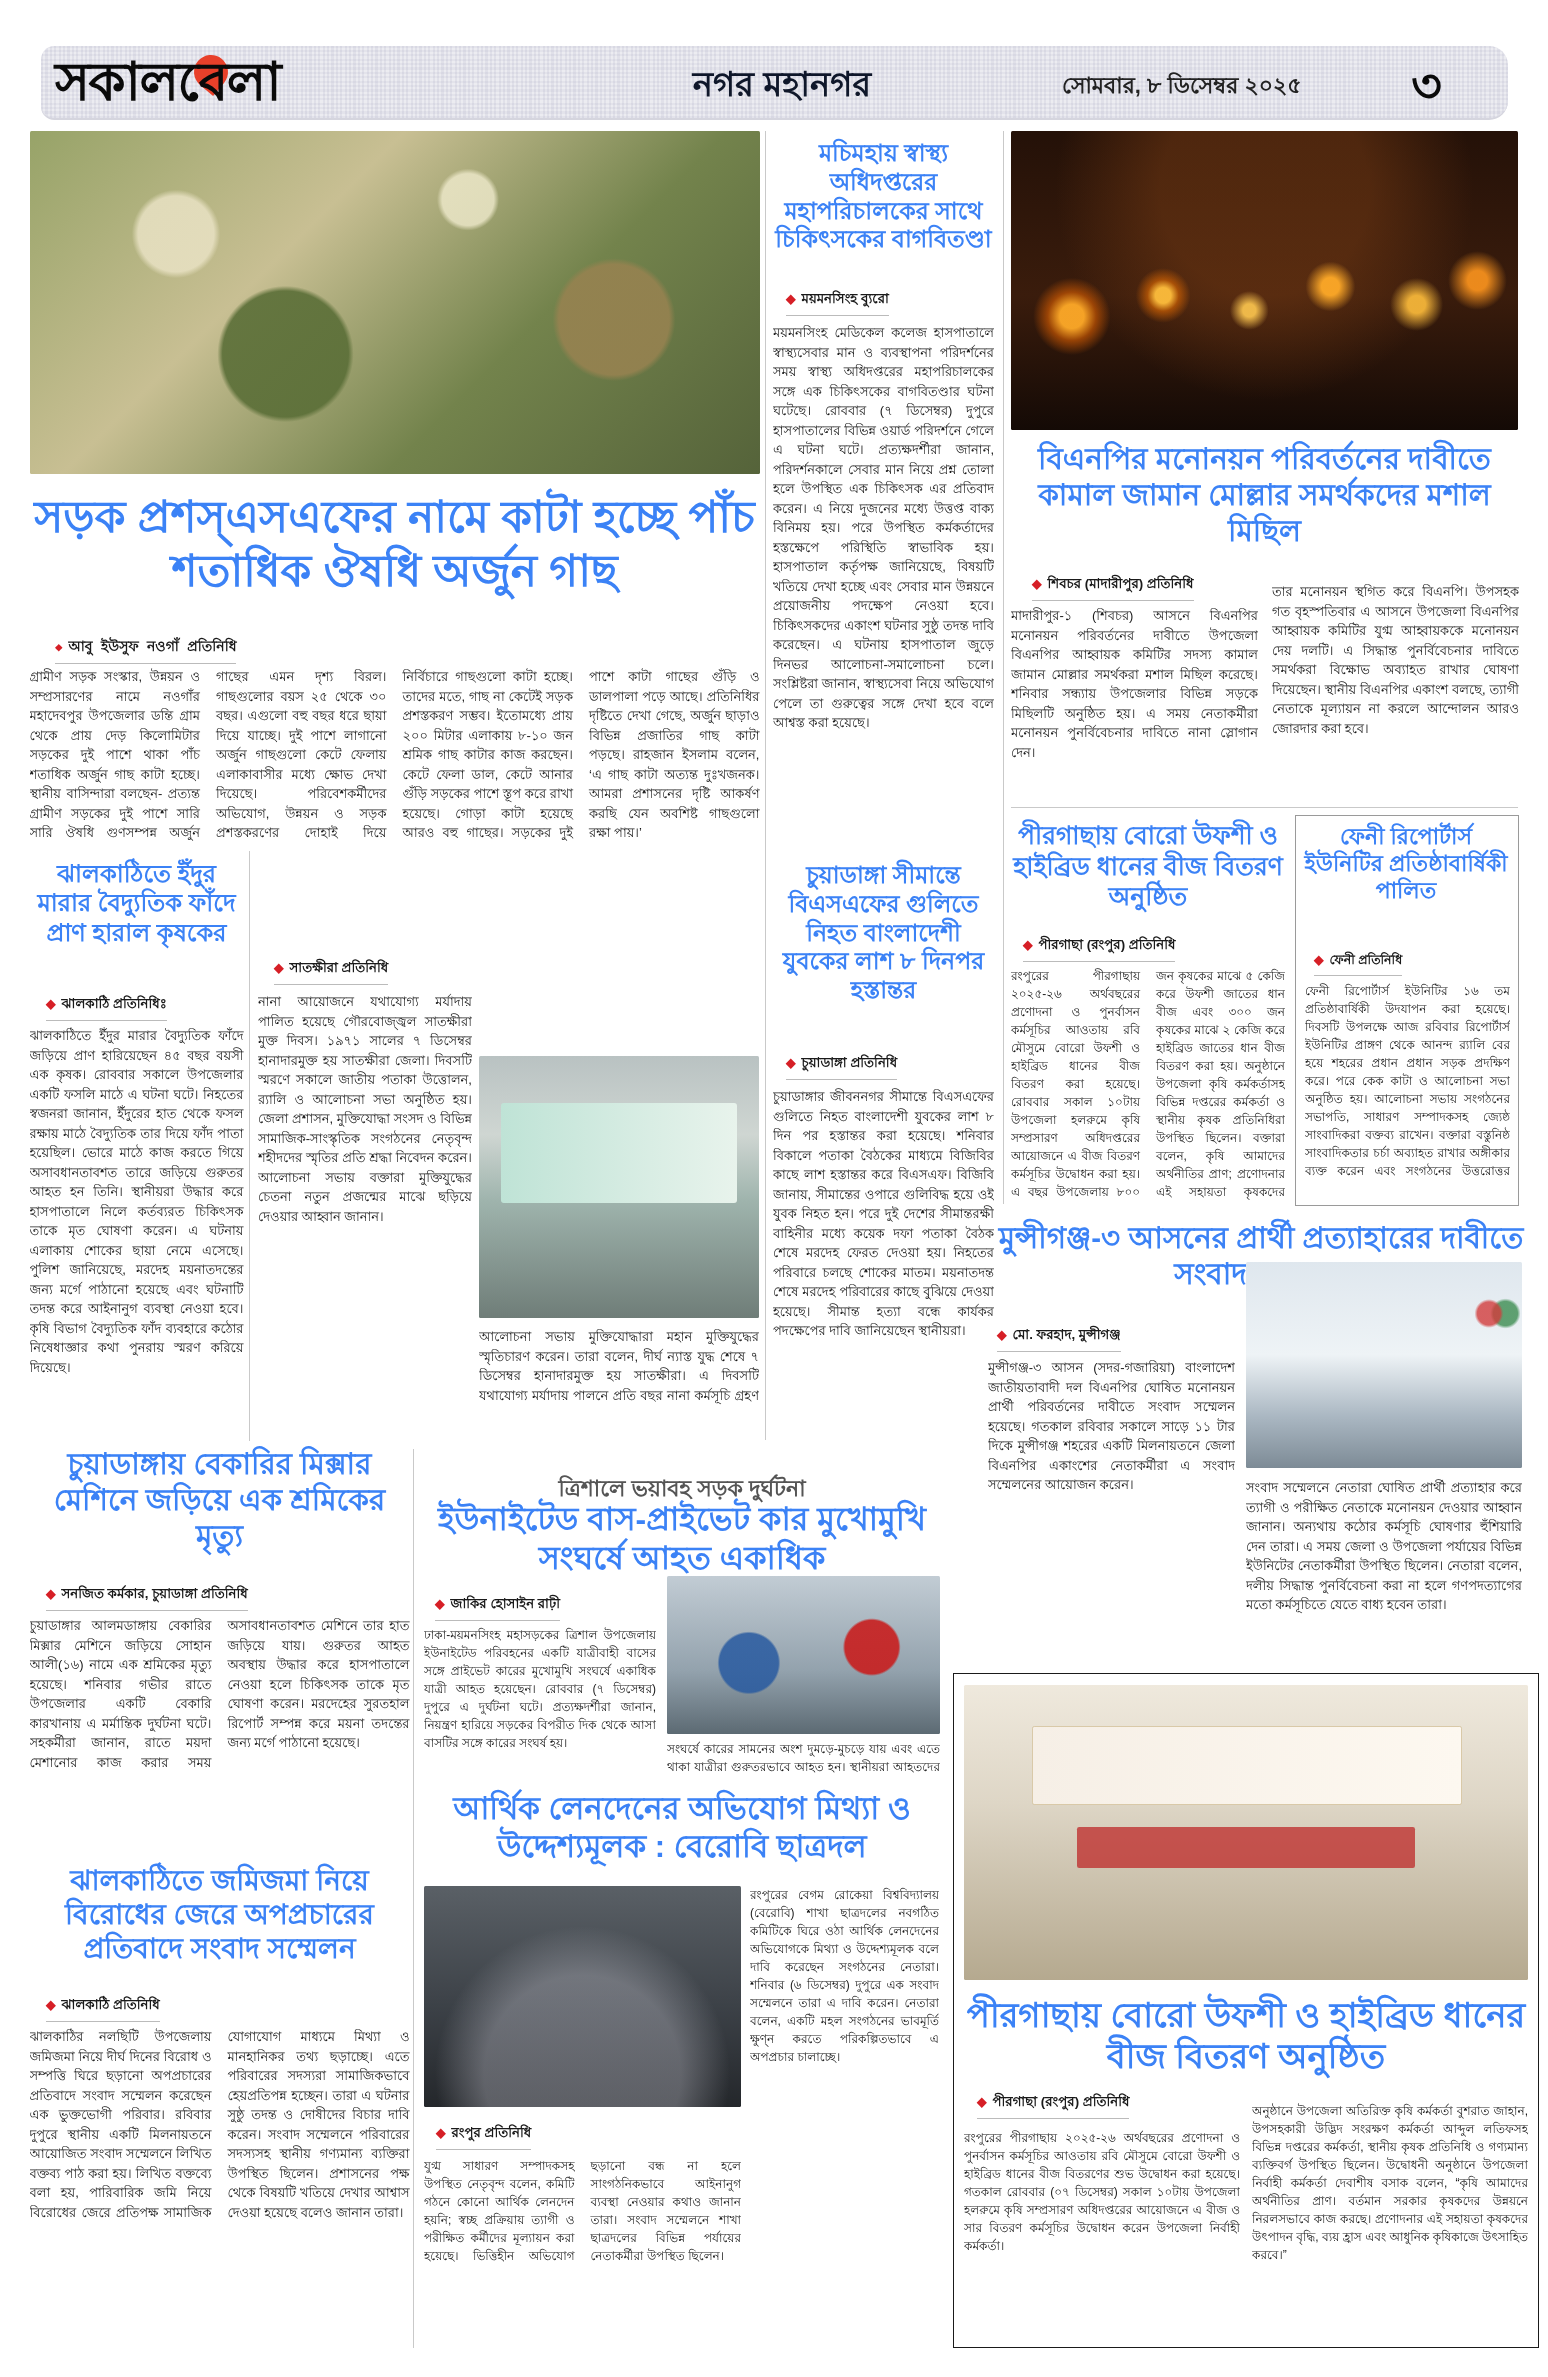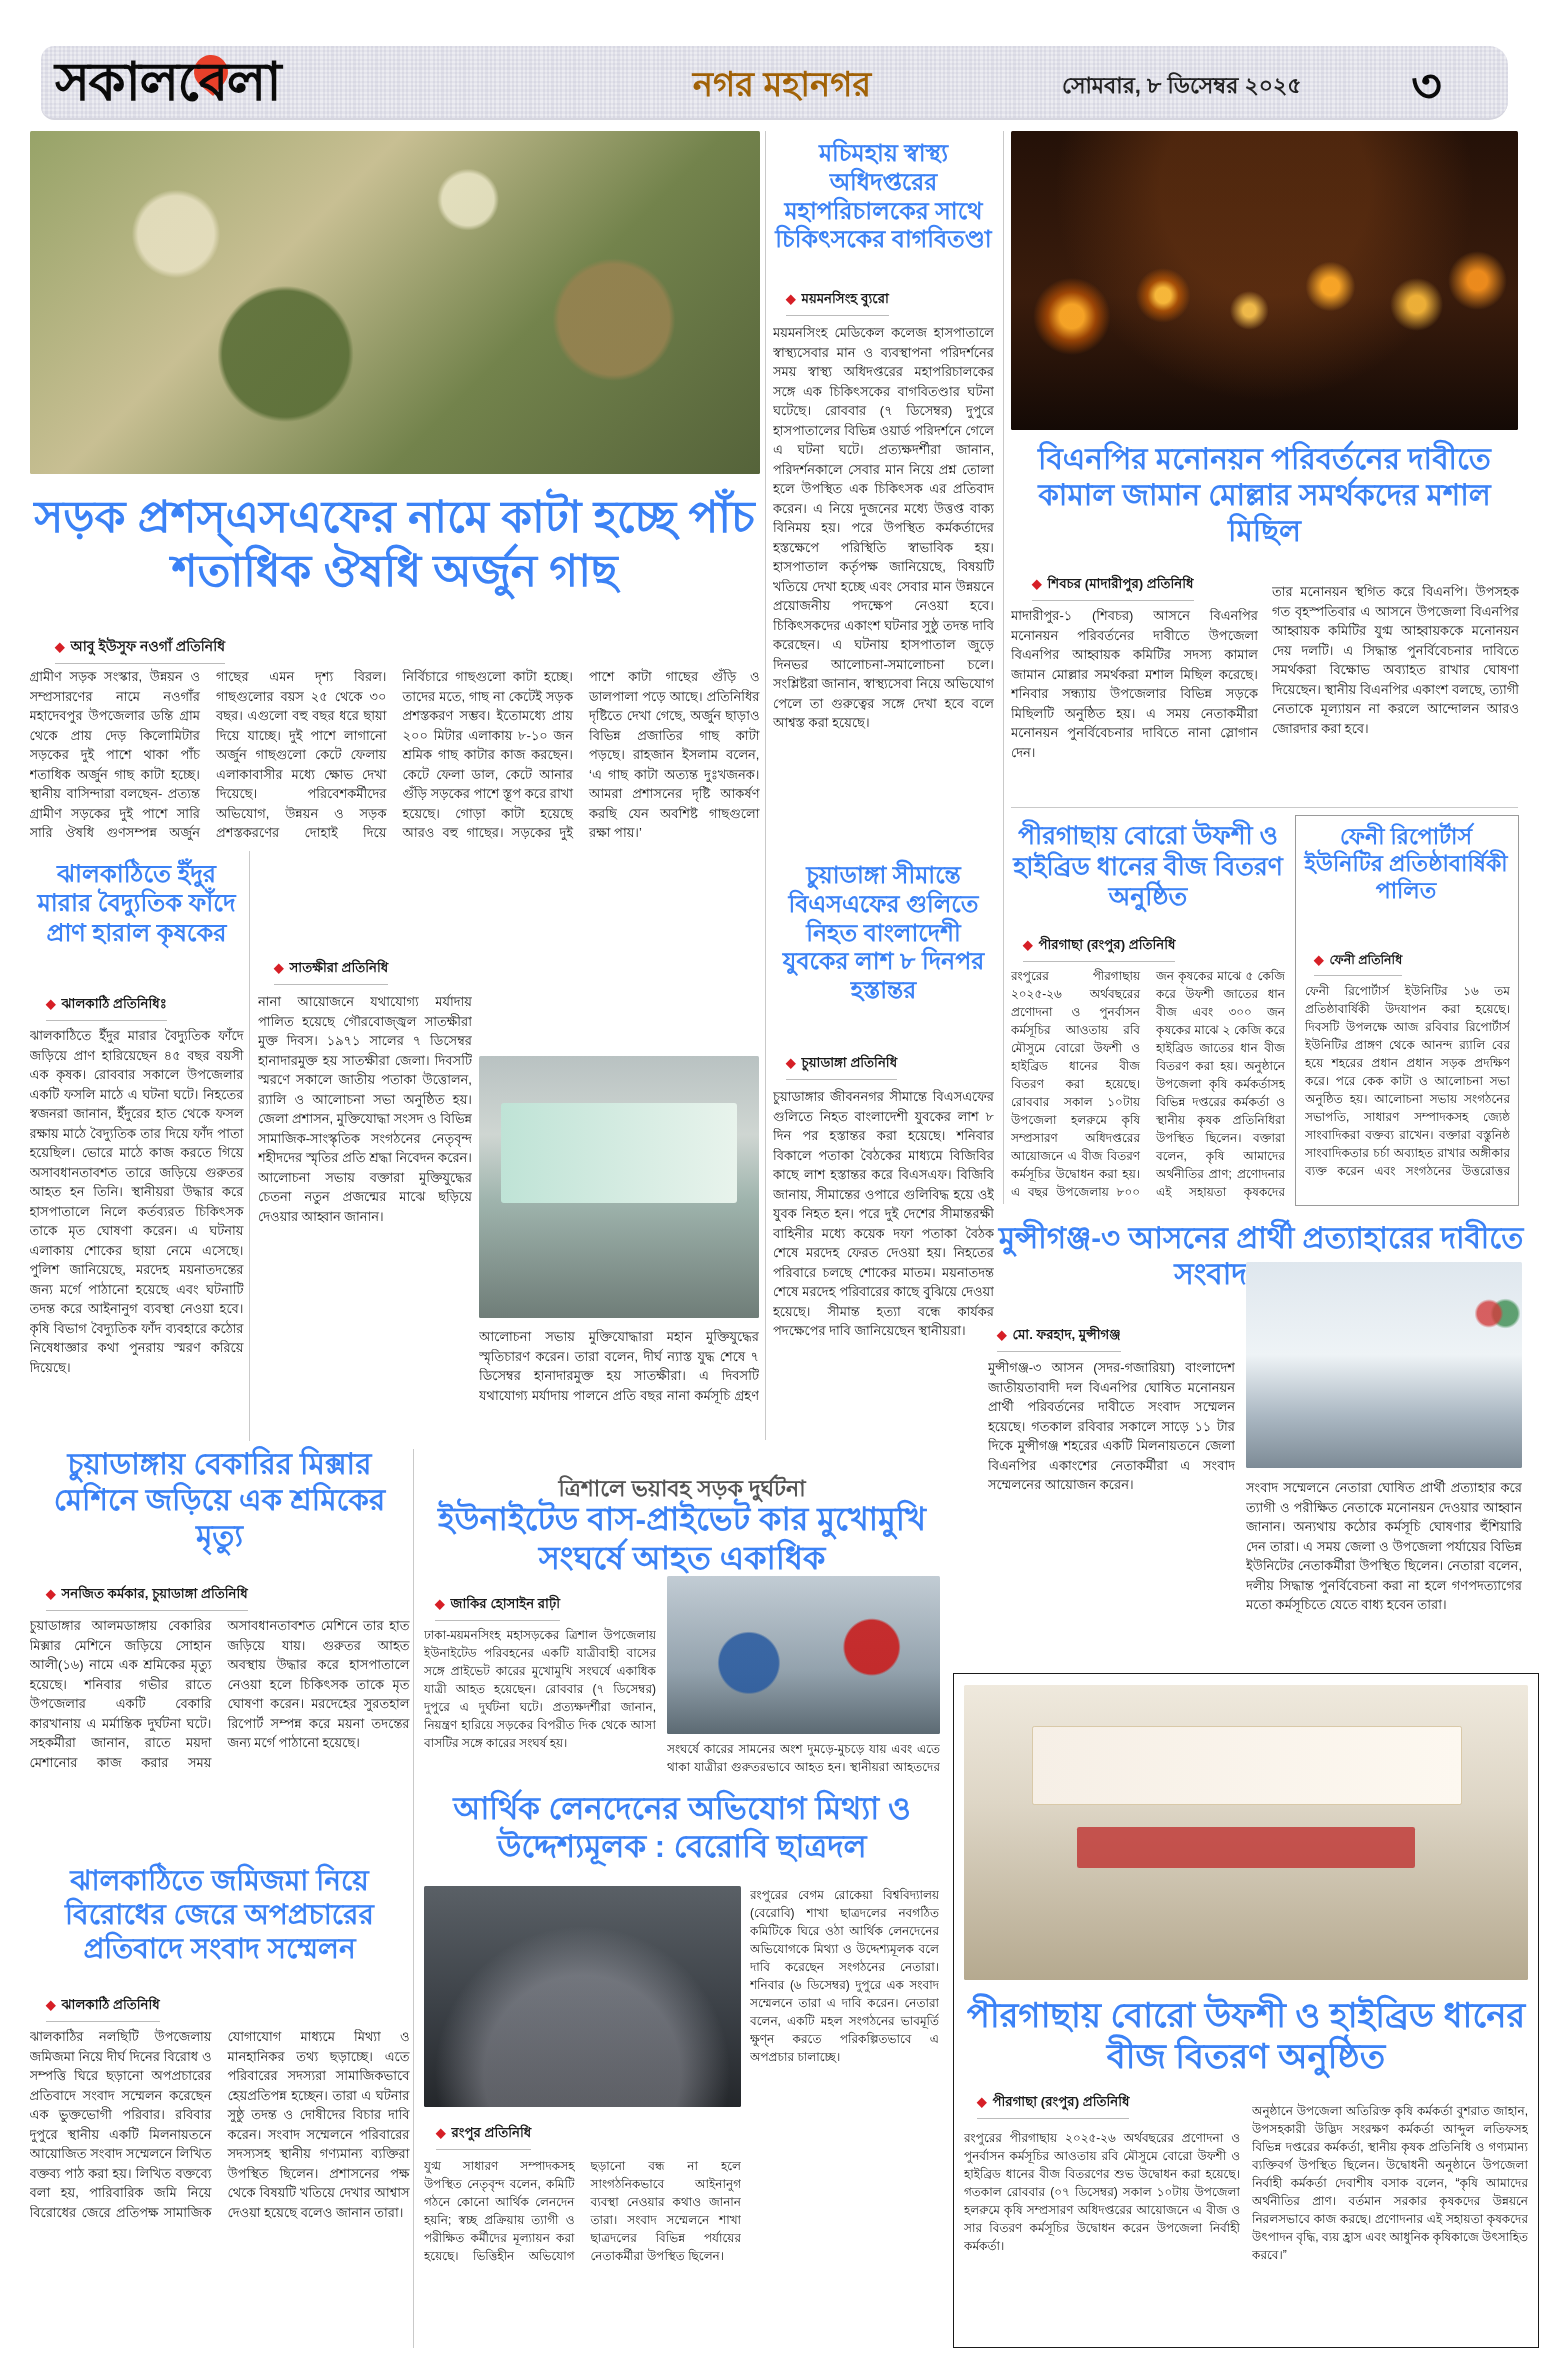--- a/index.html
+++ b/index.html
@@ -12,21 +12,21 @@
     background:
       repeating-linear-gradient(90deg, rgba(120,120,160,.10) 0 2.2px, rgba(255,255,255,0) 2.2px 4.4px),
       repeating-linear-gradient(0deg, rgba(120,120,160,.08) 0 2.2px, rgba(255,255,255,0) 2.2px 4.4px),
       #ececf1;
     border-radius:13.3px 19px 19px 13.3px; border-bottom:2.2px solid #d5d5de; }
   .masthead { position:absolute; left:55px; top:53px; height:63px; display:flex; align-items:center; }
   .masthead-text { font-size:53px; font-weight:900; letter-spacing:-1.5px; color:#0a0a0a; position:relative; z-index:2; }
   .masthead-accent { position:absolute; left:139px; top:1.5px; width:34px; height:34px; border-radius:50% 50% 0 50%;
     background:#e8402a; transform:rotate(40deg); z-index:1; }
   .section-title { position:absolute; left:627px; top:58px; width:310px; text-align:center;
-    font-size:34px; font-weight:900; color:#a16207; }
+    font-size:34px; font-weight:900; color:#0f172a; }
   .date-line { position:absolute; left:1062px; top:68px; width:310px; font-size:22px; font-weight:700; color:#222; }
   .page-number { position:absolute; left:1386px; top:50px; width:81px; text-align:center; font-size:47px; font-weight:900; color:#0a0a0a; }
 
   
   .photo { position:absolute; border-radius:1.5px; }
   .headline { position:absolute; font-weight:800; color:#3b82f6; text-align:center; line-height:1.22; }
   .kicker { position:absolute; text-align:center; font-weight:700; color:#555; }
   .byline { position:absolute; font-size:14px; font-weight:700; color:#1a1a1a;
     border-bottom:1.5px solid #bbb; padding-bottom:4.4px; }
   .byline .diamond { color:#d61f26; font-size:12.5px; margin-right:5.9px; }
@@ -85,21 +85,21 @@
   <div class="masthead">
     <span class="masthead-accent"></span>
     <span class="masthead-text">সকালবেলা</span>
   </div>
   <div class="section-title">নগর মহানগর</div>
   <div class="date-line">সোমবার, ৮ ডিসেম্বর ২০২৫</div>
   <div class="page-number">৩</div>
 
   <div class="photo ph-trees" style="left:29.5px; top:131px; width:730px; height:343px;"></div>
   <div class="headline" style="left:29.5px; top:490px; width:730px; font-size:44px;">সড়ক প্রশস্এসএফের নামে কাটা হচ্ছে পাঁচ শতাধিক ঔষধি অর্জুন গাছ</div>
-  <div class="byline" style="left:55px; top:635px;">
+  <div class="byline" style="left:55px; top:635px;font-family:Liberation Mono, monospace;">
     <span class="diamond">◆</span><span>আবু ইউসুফ নওগাঁ প্রতিনিধি</span>
   </div>
   <div class="body-text" style="left:29.5px; top:667px; width:730px; height:177px; column-count:4;">গ্রামীণ সড়ক সংস্কার, উন্নয়ন ও সম্প্রসারণের নামে নওগাঁর মহাদেবপুর উপজেলার ডন্তি গ্রাম থেকে প্রায় দেড় কিলোমিটার সড়কের দুই পাশে থাকা পাঁচ শতাধিক অর্জুন গাছ কাটা হচ্ছে। স্থানীয় বাসিন্দারা বলছেন- প্রত্যন্ত গ্রামীণ সড়কের দুই পাশে সারি সারি ঔষধি গুণসম্পন্ন অর্জুন গাছের এমন দৃশ্য বিরল। গাছগুলোর বয়স ২৫ থেকে ৩০ বছর। এগুলো বহু বছর ধরে ছায়া দিয়ে যাচ্ছে। দুই পাশে লাগানো অর্জুন গাছগুলো কেটে ফেলায় এলাকাবাসীর মধ্যে ক্ষোভ দেখা দিয়েছে। পরিবেশকর্মীদের অভিযোগ, উন্নয়ন ও সড়ক প্রশস্তকরণের দোহাই দিয়ে নির্বিচারে গাছগুলো কাটা হচ্ছে। তাদের মতে, গাছ না কেটেই সড়ক প্রশস্তকরণ সম্ভব। ইতোমধ্যে প্রায় ২০০ মিটার এলাকায় ৮-১০ জন শ্রমিক গাছ কাটার কাজ করছেন। কেটে ফেলা ডাল, কেটে আনার গুঁড়ি সড়কের পাশে স্তূপ করে রাখা হয়েছে। গোড়া কাটা হয়েছে আরও বহু গাছের। সড়কের দুই পাশে কাটা গাছের গুঁড়ি ও ডালপালা পড়ে আছে। প্রতিনিধির দৃষ্টিতে দেখা গেছে, অর্জুন ছাড়াও বিভিন্ন প্রজাতির গাছ কাটা পড়ছে। রাহজান ইসলাম বলেন, ‘এ গাছ কাটা অত্যন্ত দুঃখজনক। আমরা প্রশাসনের দৃষ্টি আকর্ষণ করছি যেন অবশিষ্ট গাছগুলো রক্ষা পায়।’</div>
 
   <div class="headline" style="left:29.5px; top:859px; width:214px; font-size:24px;">ঝালকাঠিতে ইঁদুর মারার বৈদ্যুতিক ফাঁদে প্রাণ হারাল কৃষকের</div>
   <div class="byline" style="left:46px; top:994px; font-size:13.3px;">
     <span class="diamond">◆</span><span>ঝালকাঠি প্রতিনিধিঃ</span>
   </div>
   <div class="body-text" style="left:29.5px; top:1026px; width:214px; height:405px; column-count:1;">ঝালকাঠিতে ইঁদুর মারার বৈদ্যুতিক ফাঁদে জড়িয়ে প্রাণ হারিয়েছেন ৪৫ বছর বয়সী এক কৃষক। রোববার সকালে উপজেলার একটি ফসলি মাঠে এ ঘটনা ঘটে। নিহতের স্বজনরা জানান, ইঁদুরের হাত থেকে ফসল রক্ষায় মাঠে বৈদ্যুতিক তার দিয়ে ফাঁদ পাতা হয়েছিল। ভোরে মাঠে কাজ করতে গিয়ে অসাবধানতাবশত তারে জড়িয়ে গুরুতর আহত হন তিনি। স্থানীয়রা উদ্ধার করে হাসপাতালে নিলে কর্তব্যরত চিকিৎসক তাকে মৃত ঘোষণা করেন। এ ঘটনায় এলাকায় শোকের ছায়া নেমে এসেছে। পুলিশ জানিয়েছে, মরদেহ ময়নাতদন্তের জন্য মর্গে পাঠানো হয়েছে এবং ঘটনাটি তদন্ত করে আইনানুগ ব্যবস্থা নেওয়া হবে। কৃষি বিভাগ বৈদ্যুতিক ফাঁদ ব্যবহারে কঠোর নিষেধাজ্ঞার কথা পুনরায় স্মরণ করিয়ে দিয়েছে।</div>
 

